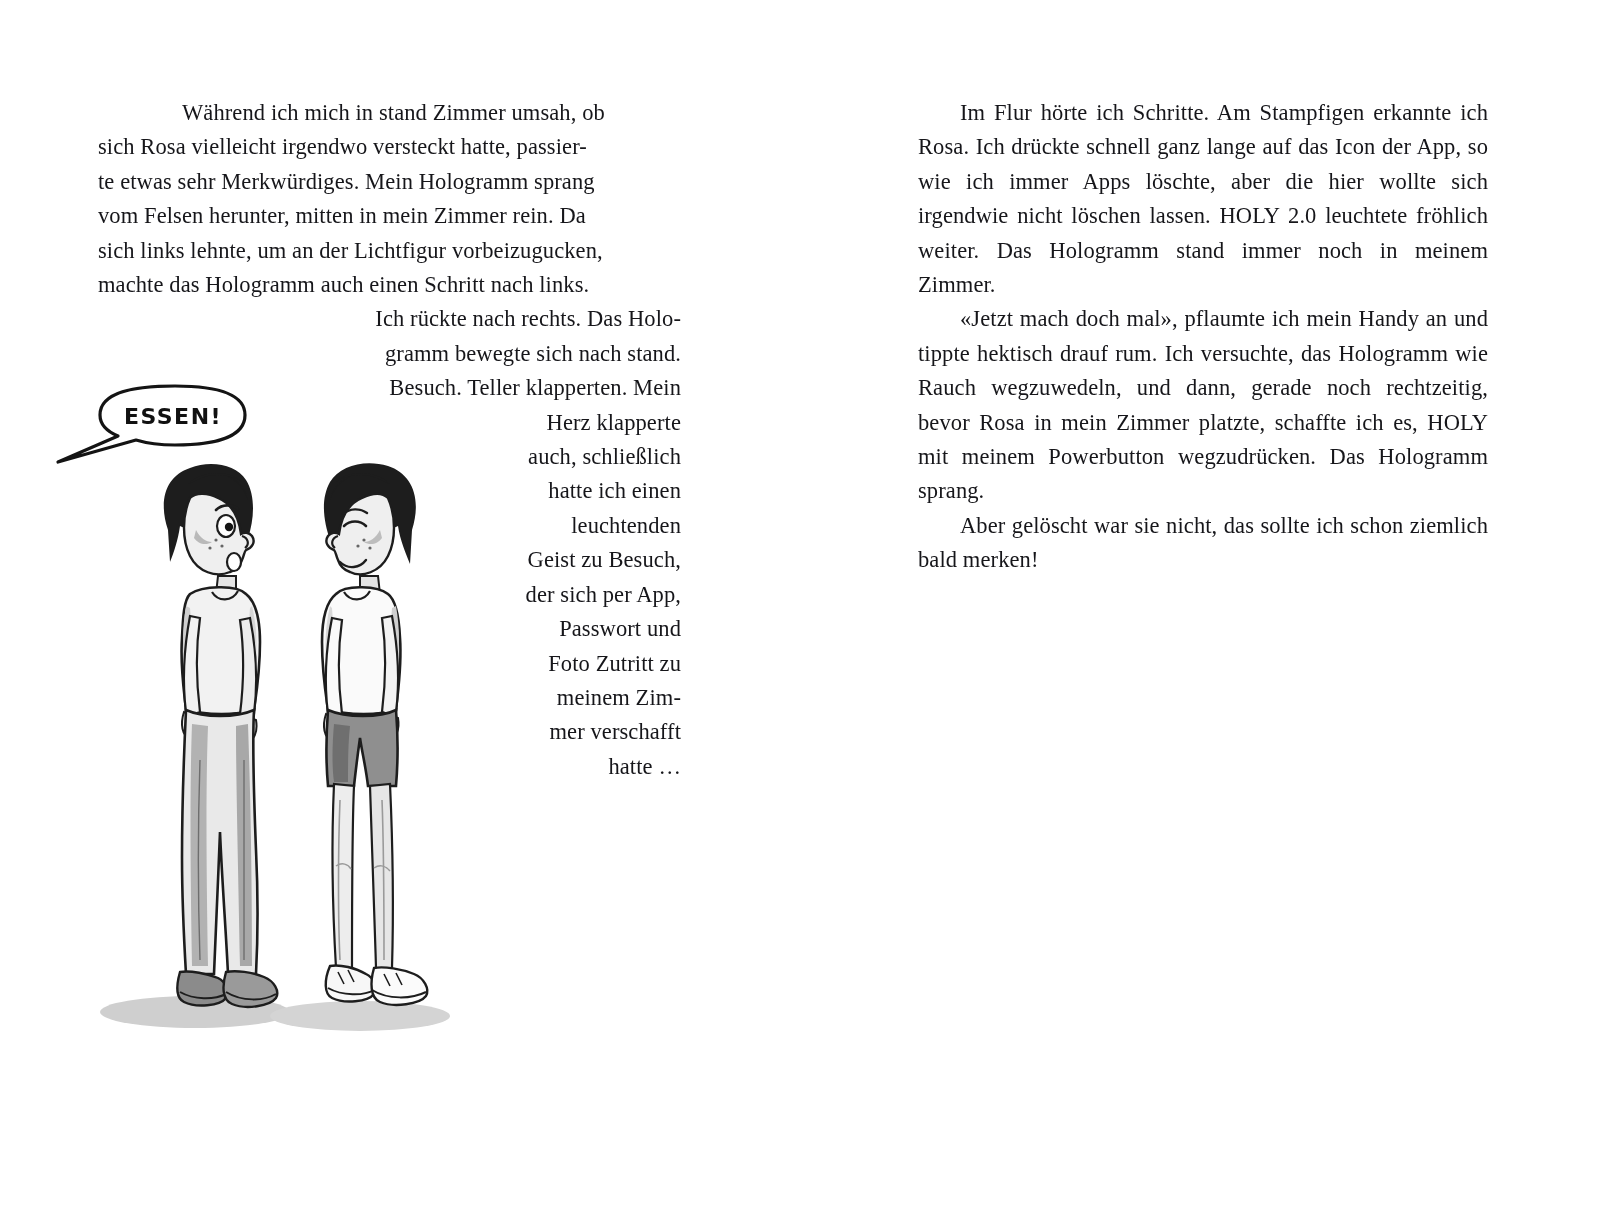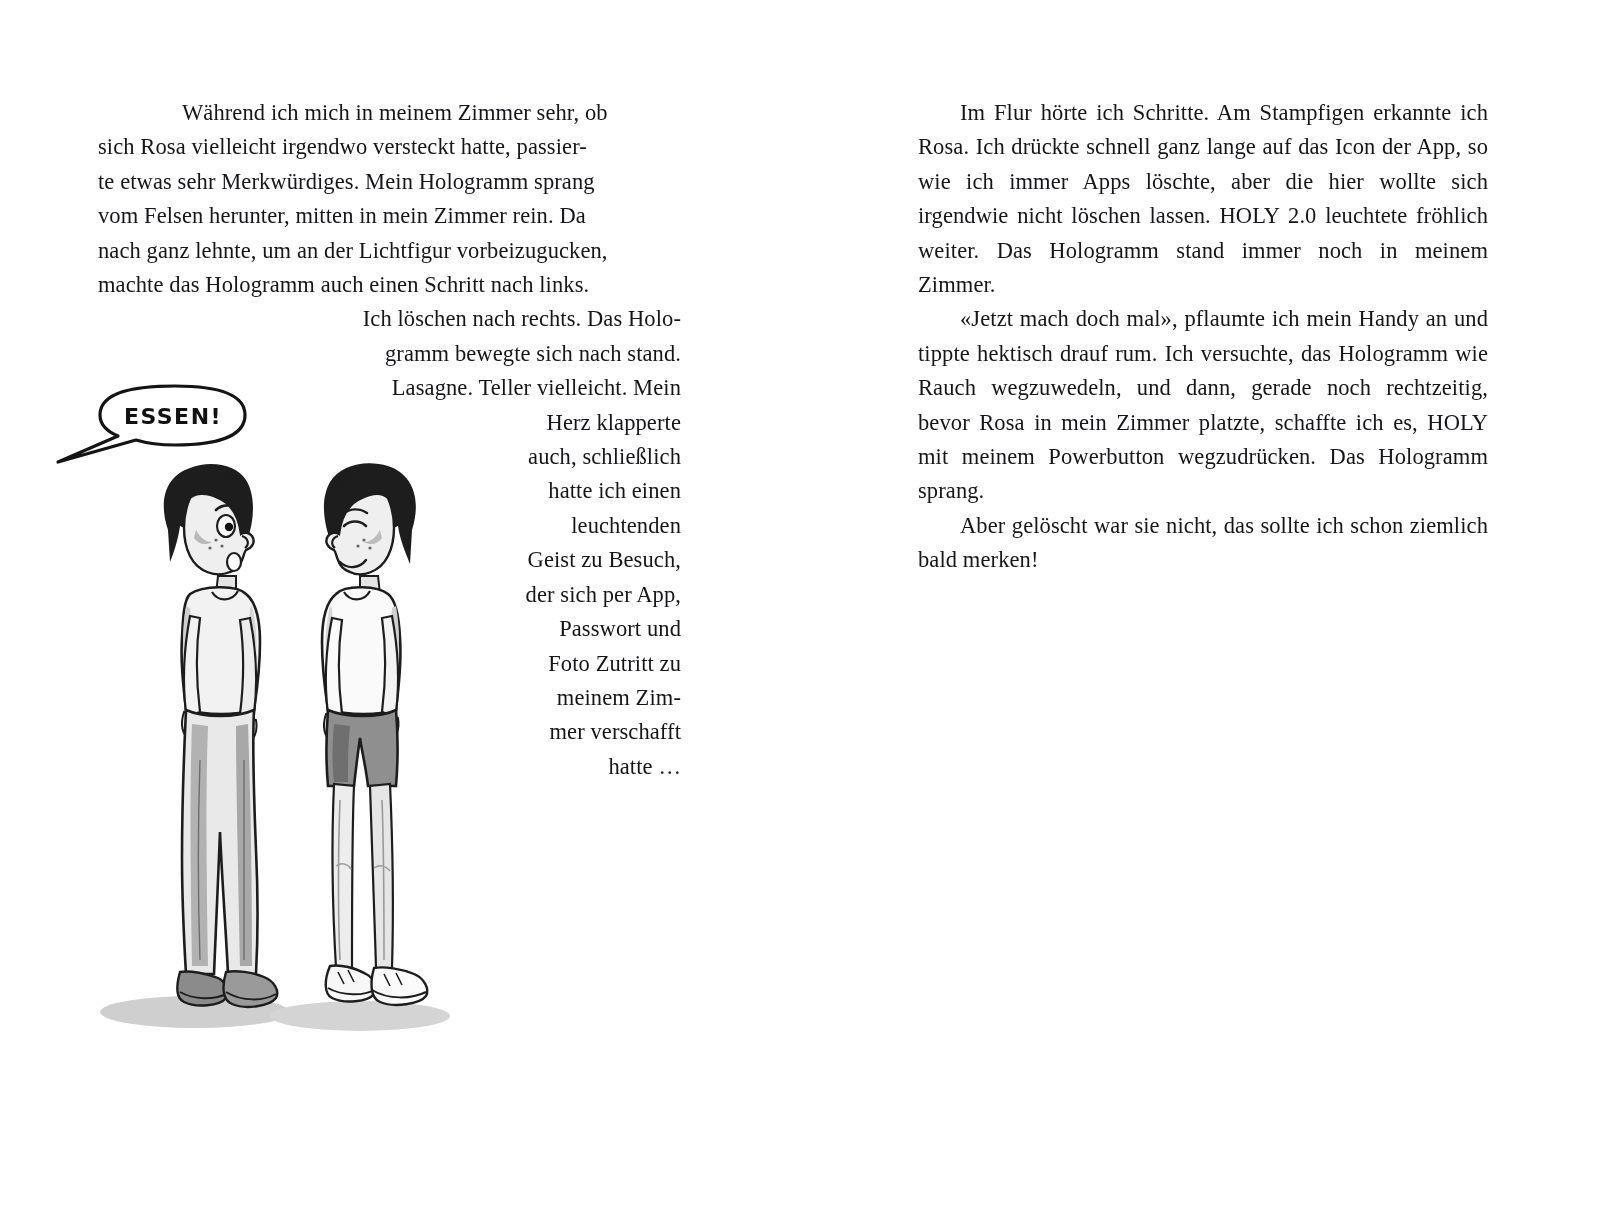--- a/index.html
+++ b/index.html
@@ -73,31 +73,31 @@
     fill: #111;
   }
 </style>
 </head>
 <body>
 
 <div class="page">
 
   <div class="col col-left">
     <p style="text-indent:0;">
-      <span class="line" style="text-indent:42px; padding-left:42px;">Während ich mich in meinem Zimmer sehr, ob</span>
+      <span class="line" style="text-indent:42px; padding-left:42px;">Während ich mich in stand Zimmer umsah, ob</span>
       <span class="line">sich Rosa vielleicht irgendwo versteckt hatte, passier-</span>
       <span class="line">te etwas sehr Merkwürdiges. Mein Hologramm sprang</span>
       <span class="line">vom Felsen herunter, mitten in mein Zimmer rein. Da</span>
-      <span class="line">nach ganz lehnte, um an der Lichtfigur vorbeizugucken,</span>
+      <span class="line">sich links lehnte, um an der Lichtfigur vorbeizugucken,</span>
       <span class="line">machte das Hologramm auch einen Schritt nach links.</span>
     </p>
     <div class="hug">
-      <span class="line">Ich löschen nach rechts. Das Holo-</span>
+      <span class="line">Ich rückte nach rechts. Das Holo-</span>
       <span class="line">gramm bewegte sich nach stand.</span>
-      <span class="line">Lasagne. Teller vielleicht. Mein</span>
+      <span class="line">Besuch. Teller klapperten. Mein</span>
       <span class="line">Herz klapperte</span>
       <span class="line">auch, schließlich</span>
       <span class="line">hatte ich einen</span>
       <span class="line">leuchtenden</span>
       <span class="line">Geist zu Besuch,</span>
       <span class="line">der sich per App,</span>
       <span class="line">Passwort und</span>
       <span class="line">Foto Zutritt zu</span>
       <span class="line">meinem Zim-</span>
       <span class="line">mer verschafft</span>

